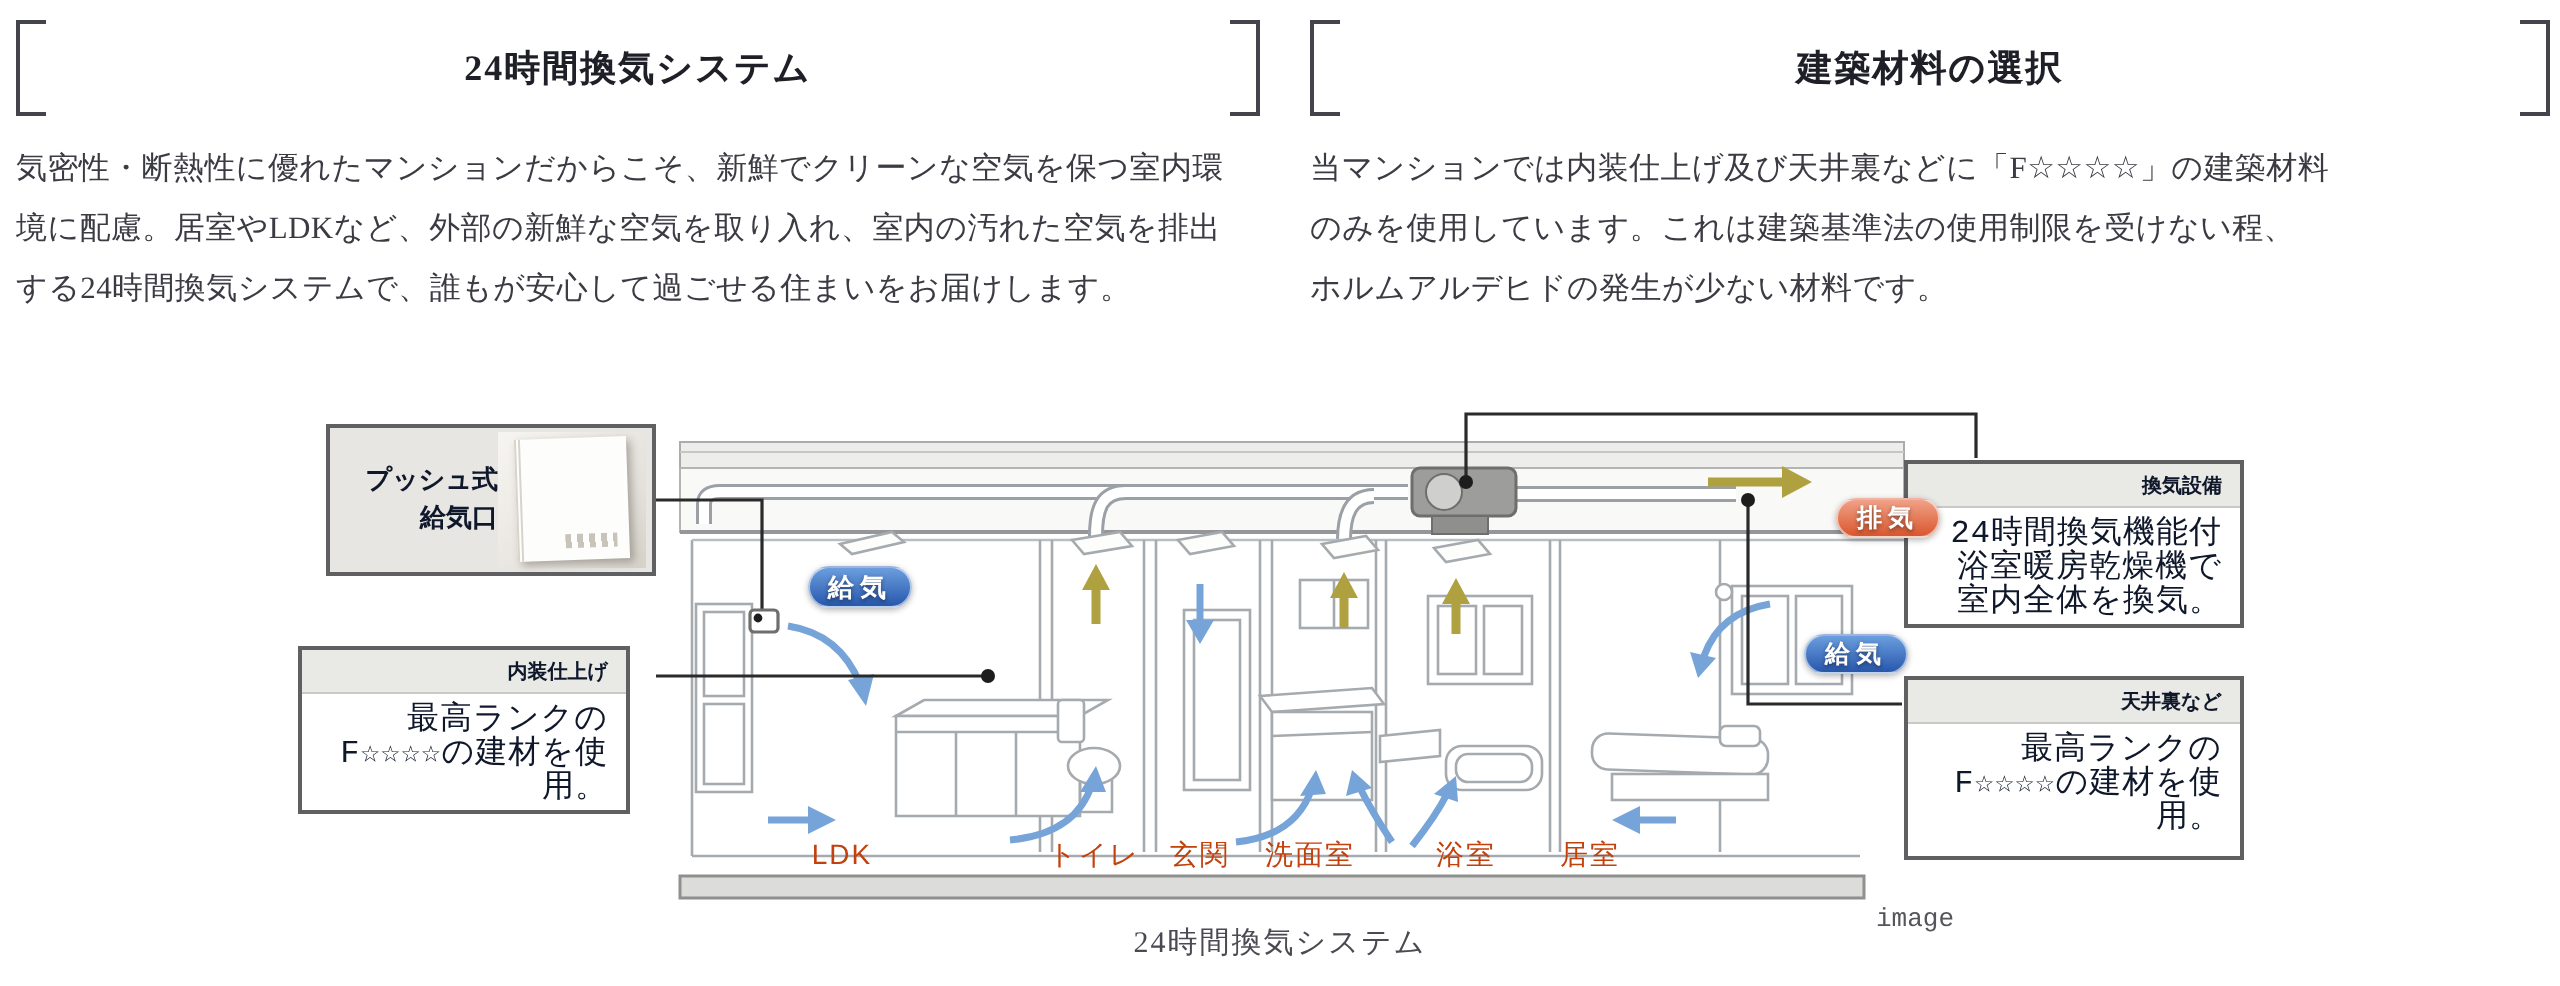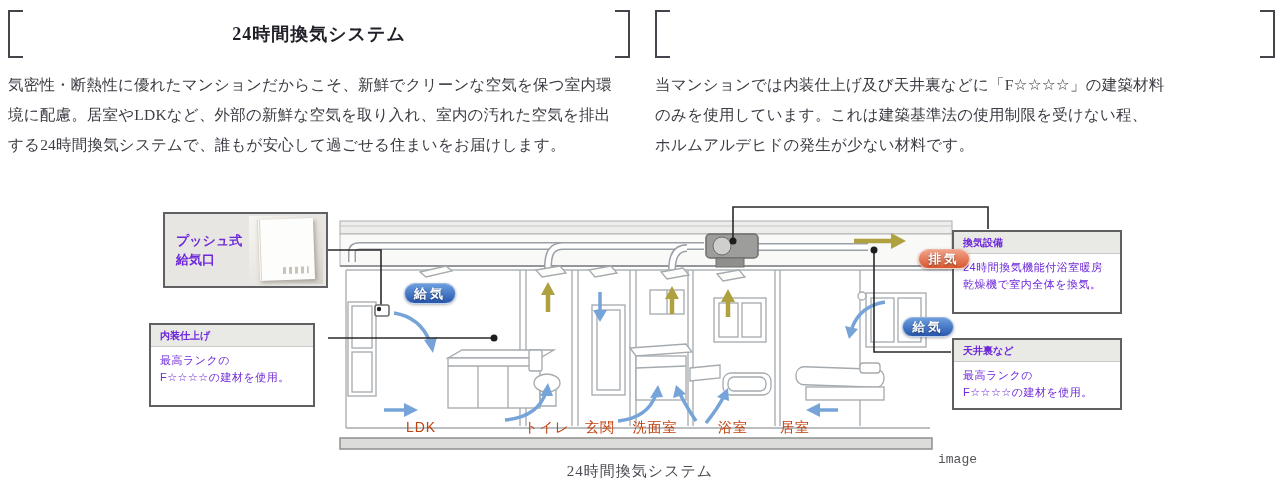--- a/index.html
+++ b/index.html
@@ -22,28 +22,28 @@
   }
   .sec-body {
     margin-top:10px; font-size:15.5px; line-height:30px; color:#3b3b43;
     white-space:pre-line; letter-spacing:0.2px;font-family:Liberation Serif, serif;
   }
   
   .diagram { position:absolute; left:0; top:200px; width:1280px; height:260px; }
   .diagram svg { position:absolute; left:0; top:0; }
   .callout {
     position:absolute; background:#ffffff; border:2px solid #606062;
-    font-family:Liberation Sans, sans-serif; color:#6d28d9;
+    font-family:Liberation Mono, monospace; color:#0f172a;text-align:right;
   }
   .callout .co-head {
     background:#e9e9e6; border-bottom:1px solid #c9c9c5;
     font-size:10px; font-weight:bold; padding:4px 9px 3px;
   }
   .callout .co-body {
-    font-size:11px; line-height:17px; padding:5px 9px; white-space:pre-line; letter-spacing:0.5px;
+    font-size:16px; line-height:17px; padding:5px 9px; white-space:pre-line; letter-spacing:0.5px;
   }
   .co-push {
     left:163px; top:12px; width:165px; height:76px; background:#e7e6e2;
     display:flex; align-items:center;
   }
   .co-push .co-title {
     font-size:13px; font-weight:bold; line-height:19px; padding-left:11px;
     white-space:pre-line; flex:0 0 84px;
   }
   .co-photo {
@@ -54,21 +54,21 @@
     position:absolute; left:9px; top:3px; width:56px; height:61px; background:#fdfdfb;
     transform:rotate(-2deg); box-shadow:2px 2px 4px rgba(90,85,75,.45);
     border-left:3px double #d8d4cc;
   }
   .co-device::after {
     content:""; position:absolute; right:6px; bottom:6px; width:26px; height:7px;
     background:repeating-linear-gradient(90deg,#c9c4ba 0 3px,transparent 3px 6px);
   }
   .co-interior { left:149px; top:123px; width:166px; height:84px; }
   .co-vent     { left:952px; top:30px;  width:170px; height:84px; }
-  .co-ceiling  { left:952px; top:138px; width:170px; height:72px; }
+  .co-ceiling  { left:952px; top:138px; width:170px; height:92px; }
   
   .pill {
     position:absolute; border-radius:12px; color:#fff; font-family:"Liberation Sans", sans-serif;
     font-weight:bold; text-align:center; letter-spacing:3px;
     text-shadow:0 1px 2px rgba(0,0,0,.45); border:1px solid rgba(255,255,255,.55);
     box-shadow:0 1px 3px rgba(0,0,0,.3);
   }
   .pill-blue   { background:linear-gradient(#6b9ede,#2857ac); }
   .pill-orange { background:linear-gradient(#f0a188,#d9572e); }
   .pill-supply-left  { left:404px; top:83px;  width:52px; height:21px; font-size:13px; line-height:20px; }
@@ -102,20 +102,21 @@
     </div>
     <p class="sec-body">気密性・断熱性に優れたマンションだからこそ、新鮮でクリーンな空気を保つ室内環
 境に配慮。居室やLDKなど、外部の新鮮な空気を取り入れ、室内の汚れた空気を排出
 する24時間換気システムで、誰もが安心して過ごせる住まいをお届けします。</p>
   </section>
 
   <section class="col col-right">
     <div class="heading-row">
       <span class="bracket bracket-l"></span>
       <span class="bracket bracket-r"></span>
+      <h2 class="sec-title">建築材料の選択</h2>
     </div>
     <p class="sec-body">当マンションでは内装仕上げ及び天井裏などに「F☆☆☆☆」の建築材料
 のみを使用しています。これは建築基準法の使用制限を受けない程、
 ホルムアルデヒドの発生が少ない材料です。</p>
   </section>
 
   <div class="diagram">
 
     <svg width="1280" height="260" viewBox="0 0 1280 260">
 

